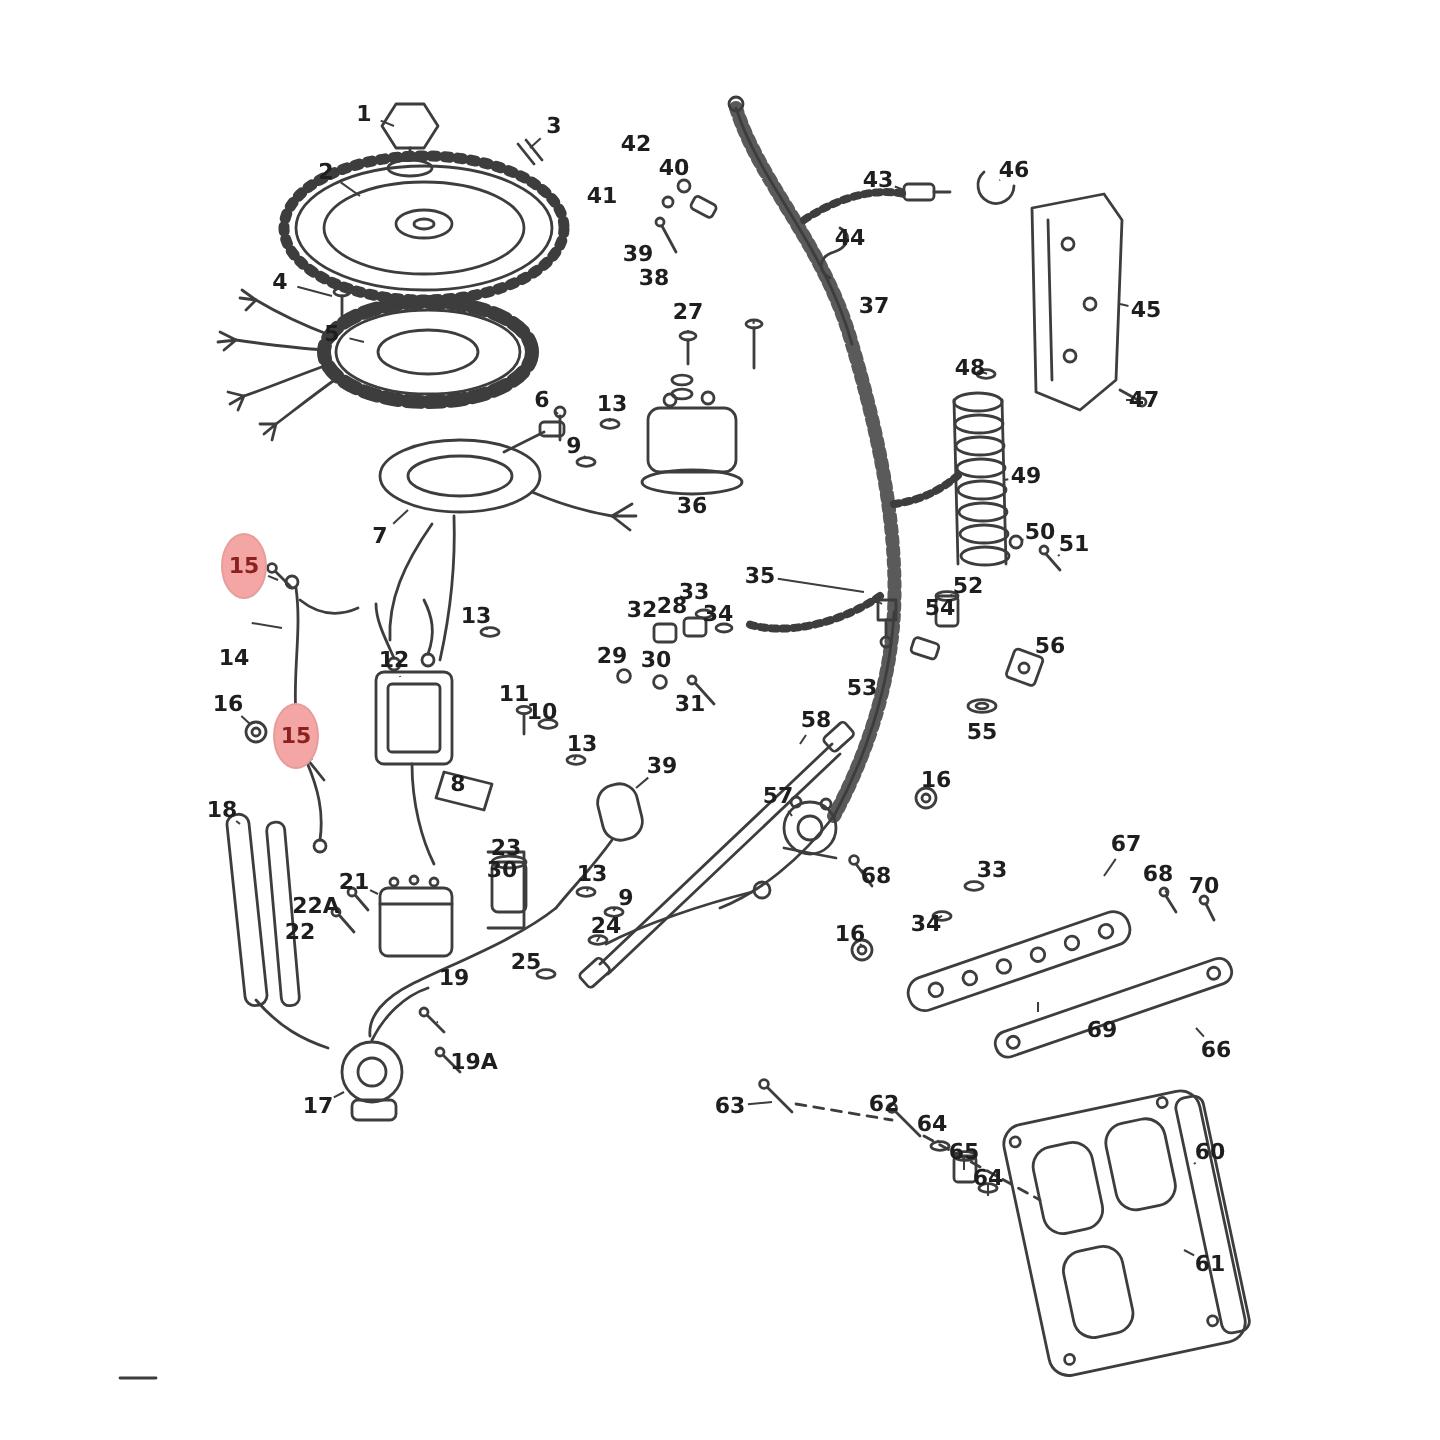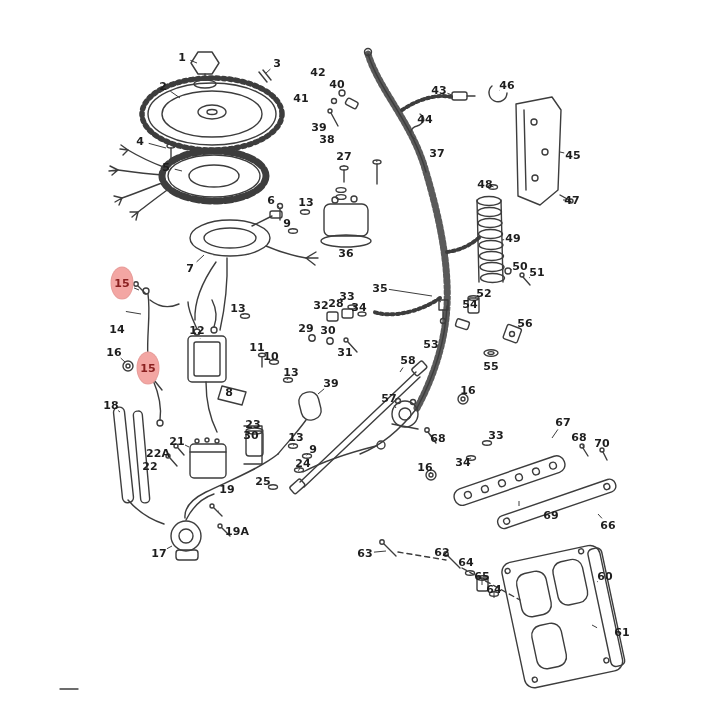--- a/index.html
+++ b/index.html
@@ -461,17 +461,17 @@
       <div class="part-label" style="left: 608px; top: 525px; color: rgb(30, 30, 30);">66</div>
       <div class="part-label" style="left: 227px; top: 489px; color: rgb(30, 30, 30);">19</div>
       <div class="part-label" style="left: 237px; top: 531px; color: rgb(30, 30, 30);">19A</div>
       <div class="part-label" style="left: 159px; top: 553px; color: rgb(30, 30, 30);">17</div>
       <div class="part-label" style="left: 365px; top: 553px; color: rgb(30, 30, 30);">63</div>
       <div class="part-label" style="left: 442px; top: 552px; color: rgb(30, 30, 30);">62</div>
       <div class="part-label" style="left: 466px; top: 562px; color: rgb(30, 30, 30);">64</div>
       <div class="part-label" style="left: 482px; top: 576px; color: rgb(30, 30, 30);">65</div>
       <div class="part-label" style="left: 494px; top: 589px; color: rgb(30, 30, 30);">64</div>
       <div class="part-label" style="left: 605px; top: 576px; color: rgb(30, 30, 30);">60</div>
-      <div class="part-label" style="left: 622px; top: 632px; color: rgb(30, 30, 30);">61</div>
+      <div class="part-label" style="left: 605px; top: 632px; color: rgb(30, 30, 30);">61</div>
       <div class="highlight-label" style="left: 122px; top: 283px; background: rgb(243, 166, 163); color: rgb(138, 32, 32);">15</div>
       <div class="highlight-label" style="left: 148px; top: 368px; background: rgb(243, 166, 163); color: rgb(138, 32, 32);">15</div>
     </div>
 </div>
 
 </body></html>

